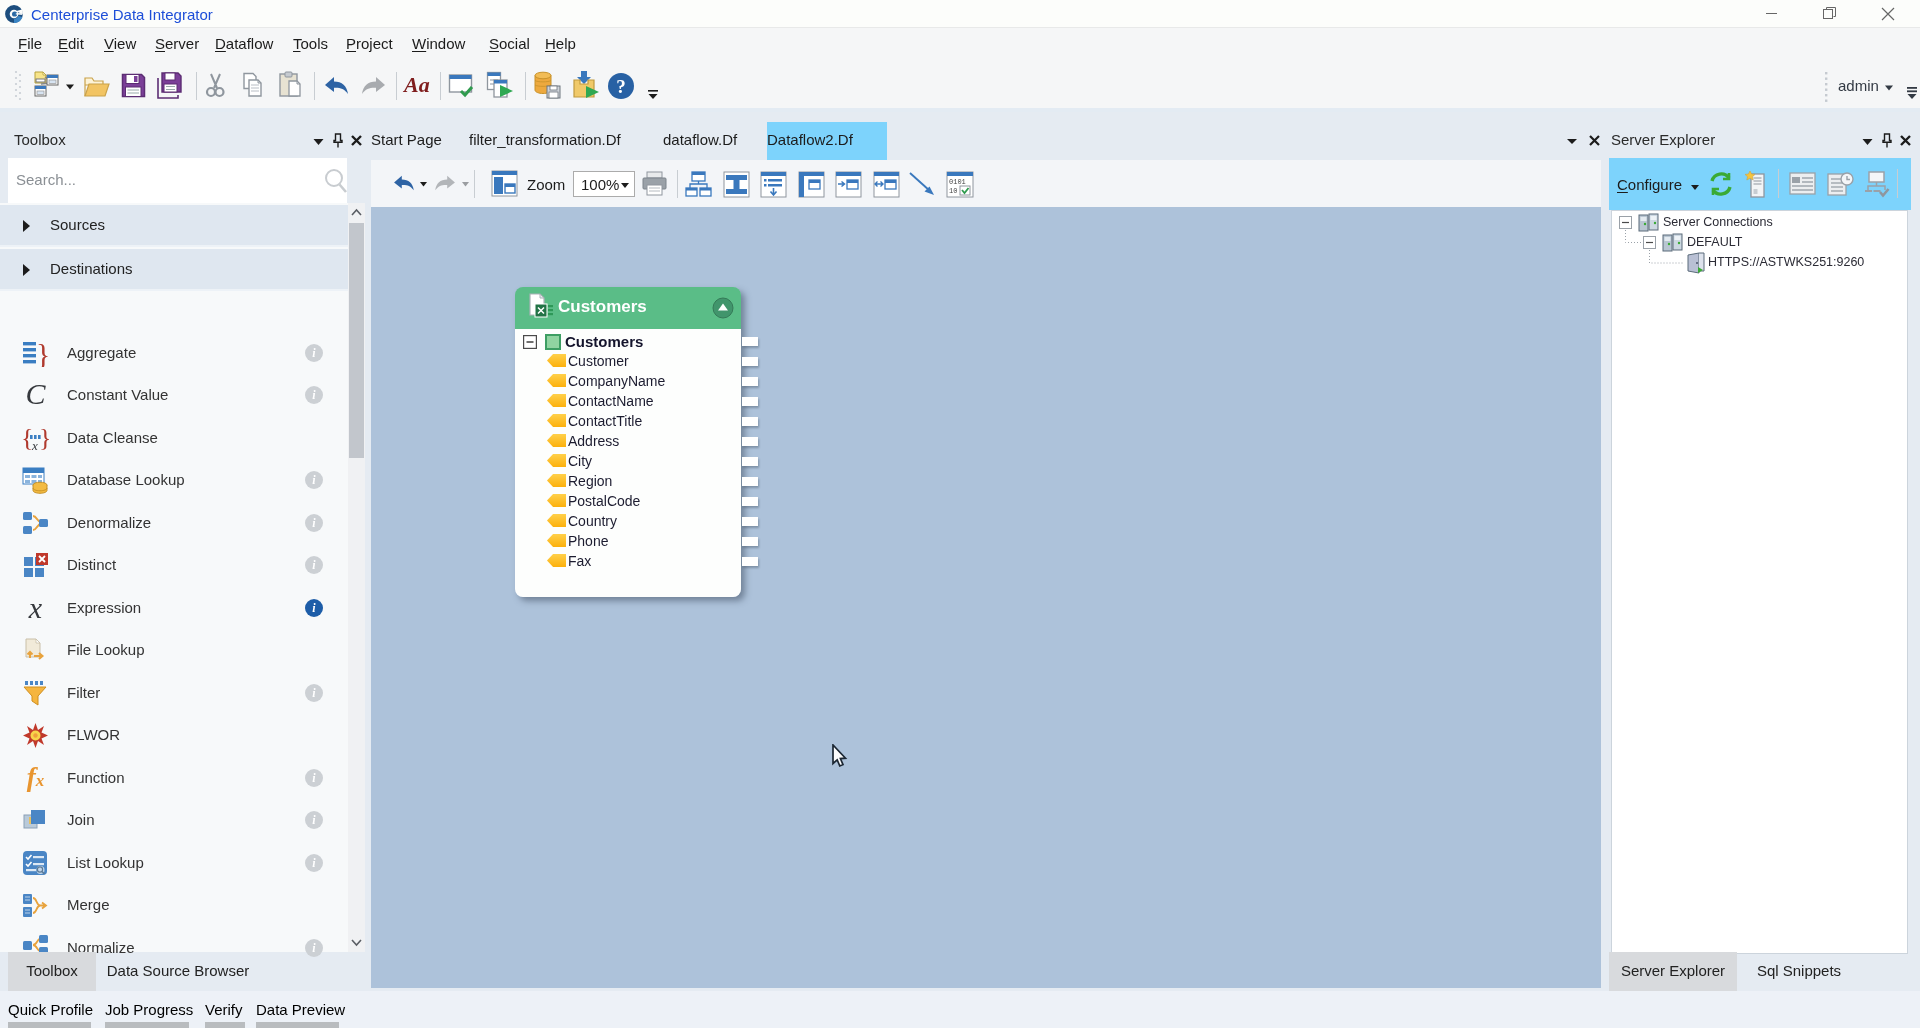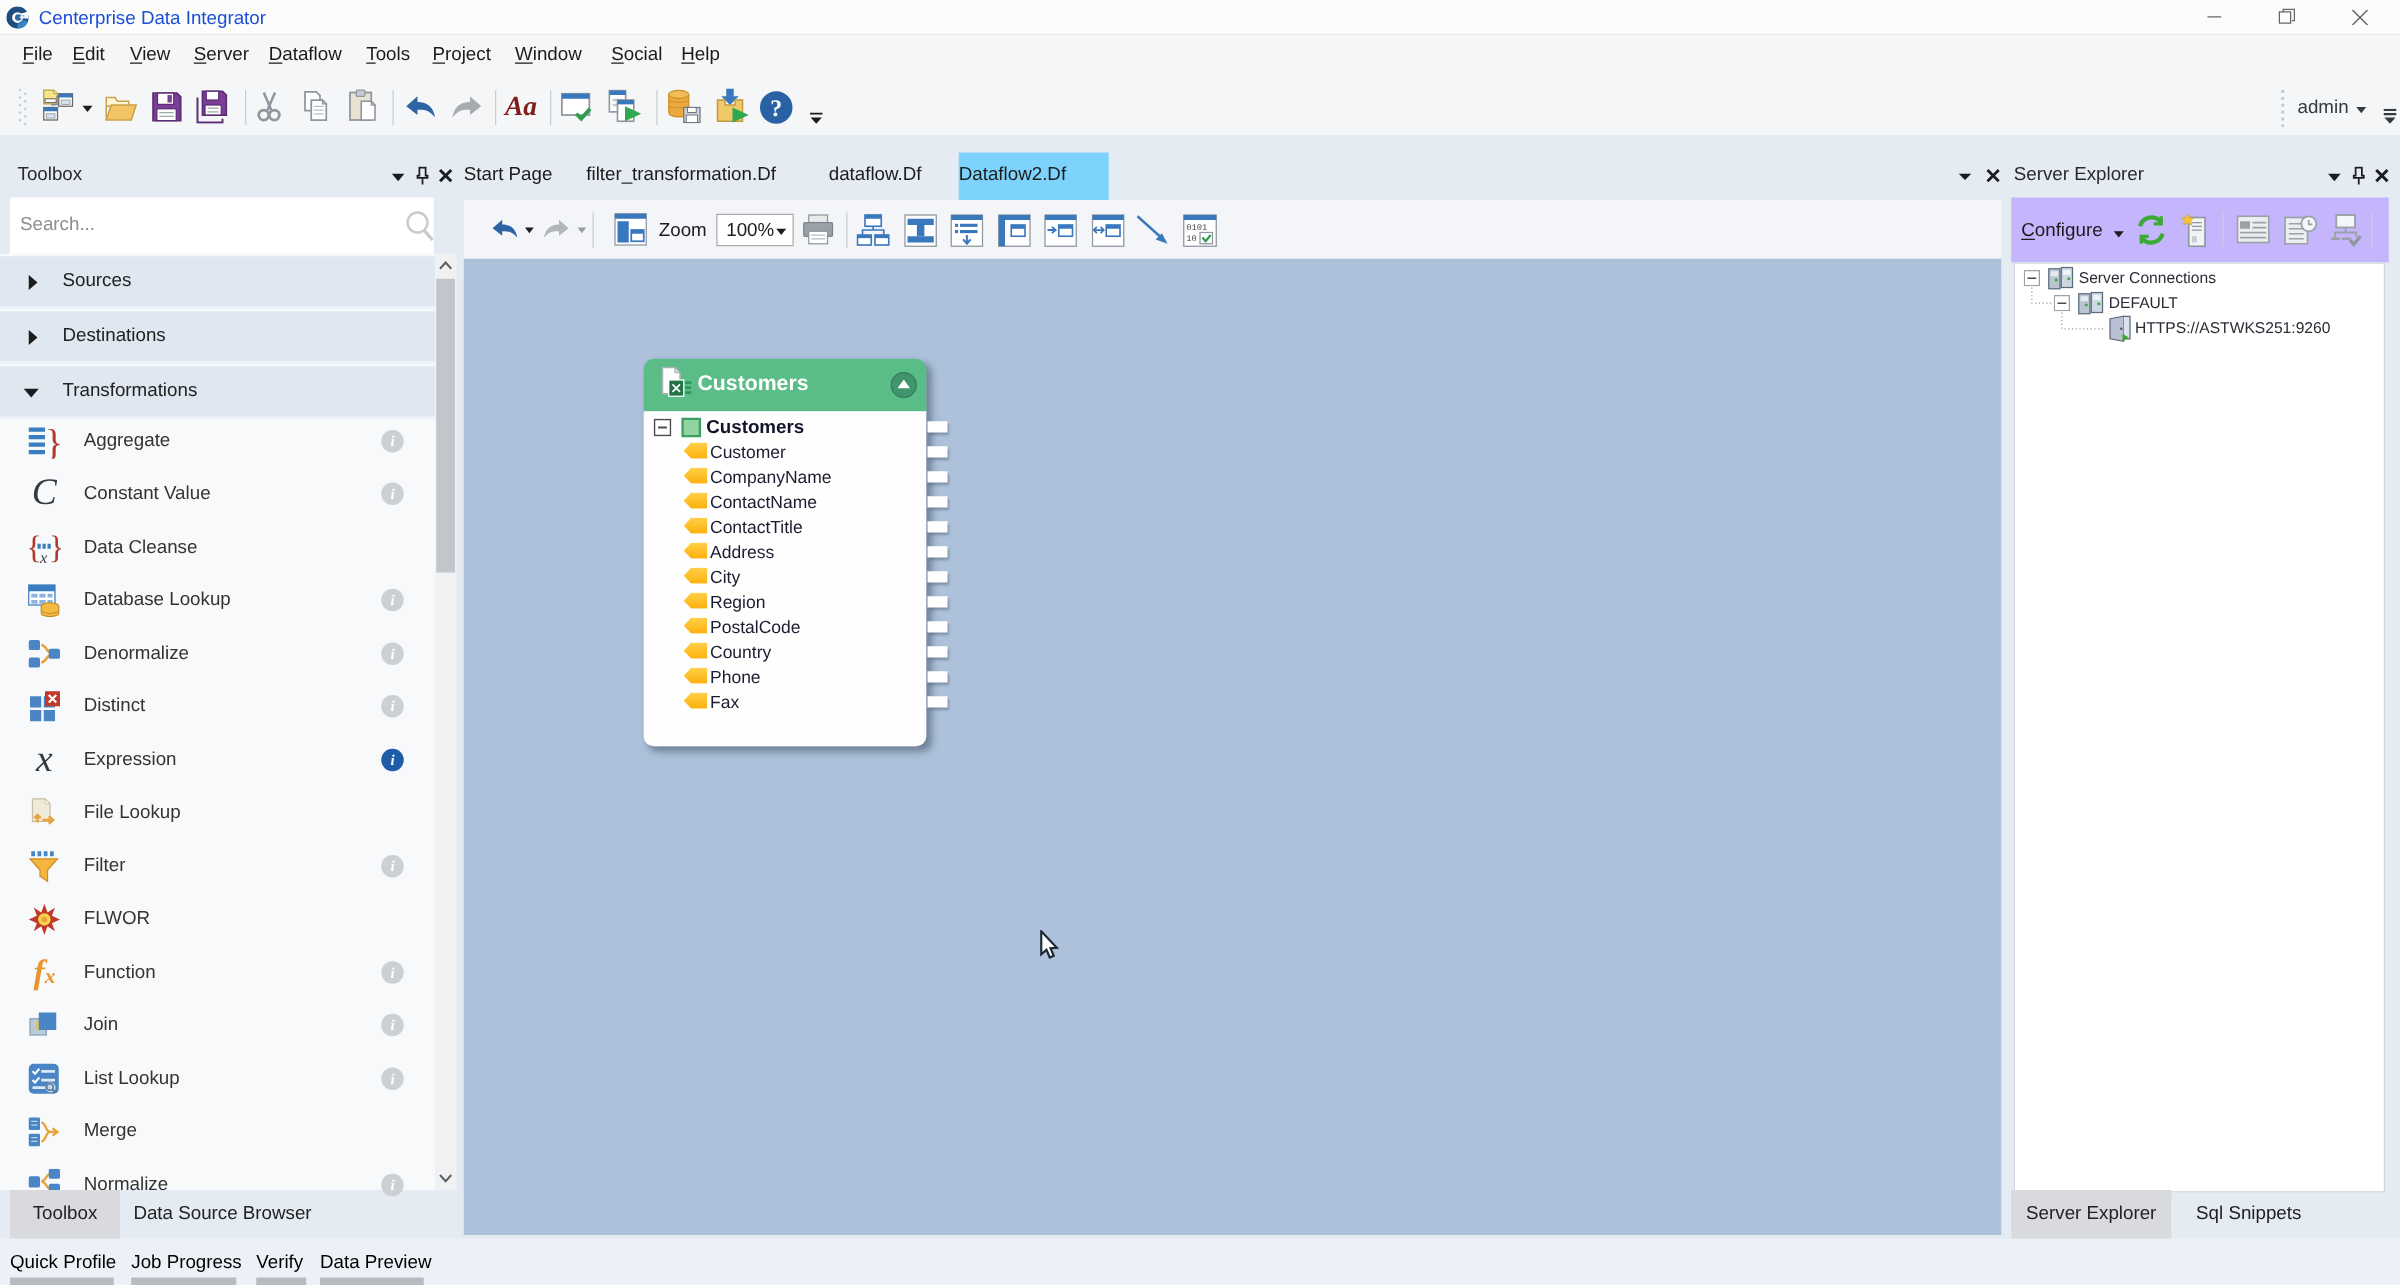--- a/index.html
+++ b/index.html
@@ -61,21 +61,21 @@
 #node .shadow { position:absolute; left:0; top:0; width:226px; height:310px; border-radius:8px; box-shadow:4px 4px 6px rgba(55,70,90,.5); }
 #node .hdr .cap { position:absolute; left:43px; top:10px; font-size:17px; font-weight:bold; color:#fff; }
 .frow { position:absolute; left:0; width:226px; height:20px; }
 .frow .lbl { position:absolute; left:53px; top:2px; font-size:14px; color:#1c1c30; }
 .frow::before { content:""; position:absolute; left:32px; top:3px; width:19px; height:13px; background:linear-gradient(180deg,#ffd04a,#fcb00c); clip-path:polygon(0 50%,32% 0,100% 0,100% 100%,32% 100%); }
 .port { position:absolute; left:227px; width:16px; height:9px; background:#fff; box-shadow:1px 2px 2px rgba(60,75,95,.4); }
 
 
 #rp-head { left:1605px; top:10px; width:315px; height:36px; }
 #rp-title { position:absolute; left:6px; top:9px; }
-#rp-bar { left:1609px; top:46px; width:302px; height:52px; background:#c4b5fd;padding-left:11px; }
+#rp-bar { left:1609px; top:46px; width:302px; height:52px; background:#7dd3fc;padding-left:11px; }
 #rp-tree { left:1611px; top:98px; width:297px; height:744px; background:#fff; border:1px solid #ccd4dc;text-align:right; }
 .trow { position:absolute; font-size:12.5px; color:#2b2b35; }
 #rp-tabs { left:1605px; top:840px; width:315px; height:39px; }
 
 
 #statusbar { left:0; top:991px; width:1920px; height:37px; background:#edf1f7; position:absolute; }
 .st { position:absolute; top:10px; font-size:15px; color:#000000; }
 .stbar { position:absolute; top:31px; height:7px; background:#b9bcbf; }
 </style>
 </head>
@@ -300,26 +300,20 @@
           <path d="M2 1 L9 7 L2 13 Z" fill="#1c1c1c"></path>
         </svg>
       <div class="lbl">Sources</div>
     </div>
     <div class="sect" style="top:46px">
       <svg class="arrow" width="10" height="14">
           <path d="M2 1 L9 7 L2 13 Z" fill="#1c1c1c"></path>
         </svg>
       <div class="lbl">Destinations</div>
     </div>
-    <div class="sect" style="top:90px">
-      <svg class="arrow" style="left:18px;top:16px" width="14" height="10">
-          <path d="M1 2 L7 9 L13 2 Z" fill="#1c1c1c"></path>
-        </svg>
-      <div class="lbl">Transformations</div>
-    </div>
 
     <div class="titem" style="top:129px">
       <svg class="ic" viewBox="0 0 27 27">
           <g fill="#3a7ec2">
             <rect x="1" y="2" width="13" height="3.4"></rect>
             <rect x="1" y="8" width="13" height="3.4"></rect>
             <rect x="1" y="14" width="13" height="3.4"></rect>
             <rect x="1" y="20" width="13" height="3.4"></rect>
           </g>
           <text x="14" y="24" font-size="30" fill="#b03a2e" font-family="Liberation Serif,serif">}</text>

